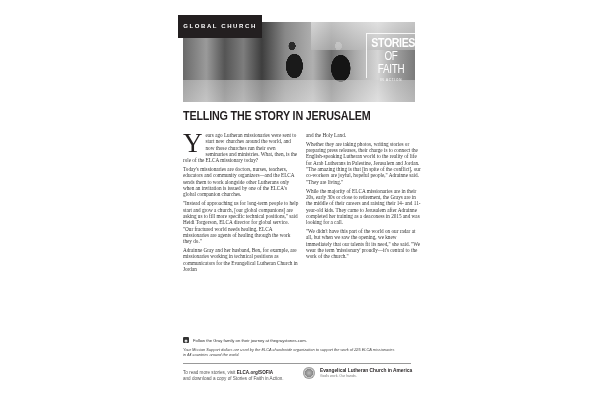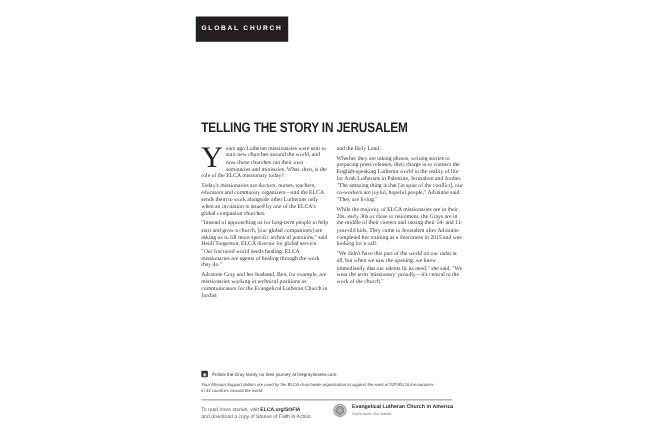--- a/index.html
+++ b/index.html
@@ -83,20 +83,29 @@
   }
   .org { font-family: "Liberation Sans", sans-serif; }
   .org .name { font-size: 4.8px; font-weight: bold; color: #231f20; line-height: 6px; }
   .org .tag { font-size: 3.5px; color: #777; line-height: 4px; }
 </style>
 </head>
 <body>
 
 <div class="page">
 
+  <div class="photo">
+    <div class="awning"></div>
+    <div class="floor"></div>
+    <div class="brand">
+      <div class="l1">STORIES</div>
+      <div class="l2">OF FAITH</div>
+      <div class="l3">IN ACTION</div>
+    </div>
+  </div>
 
   <div class="section-tag">GLOBAL CHURCH</div>
 
   <div class="headline">TELLING THE STORY IN JERUSALEM</div>
 
   <div class="columns">
     <div class="col left">
       <p><span class="dropcap">Y</span><span>ears ago Lutheran missionaries were sent to start new churches around the world, and now those churches run their own seminaries and ministries. What, then, is the role of the ELCA missionary today?</span></p>
       <p>Today's missionaries are doctors, nurses, teachers, educators and community organizers—and the ELCA sends them to work alongside other Lutherans only when an invitation is issued by one of the ELCA's global companion churches.</p>
       <p>"Instead of approaching us for long-term people to help start and grow a church, [our global companions] are asking us to fill more specific technical positions," said Heidi Torgerson, ELCA director for global service. "Our fractured world needs healing. ELCA missionaries are agents of healing through the work they do."</p>

